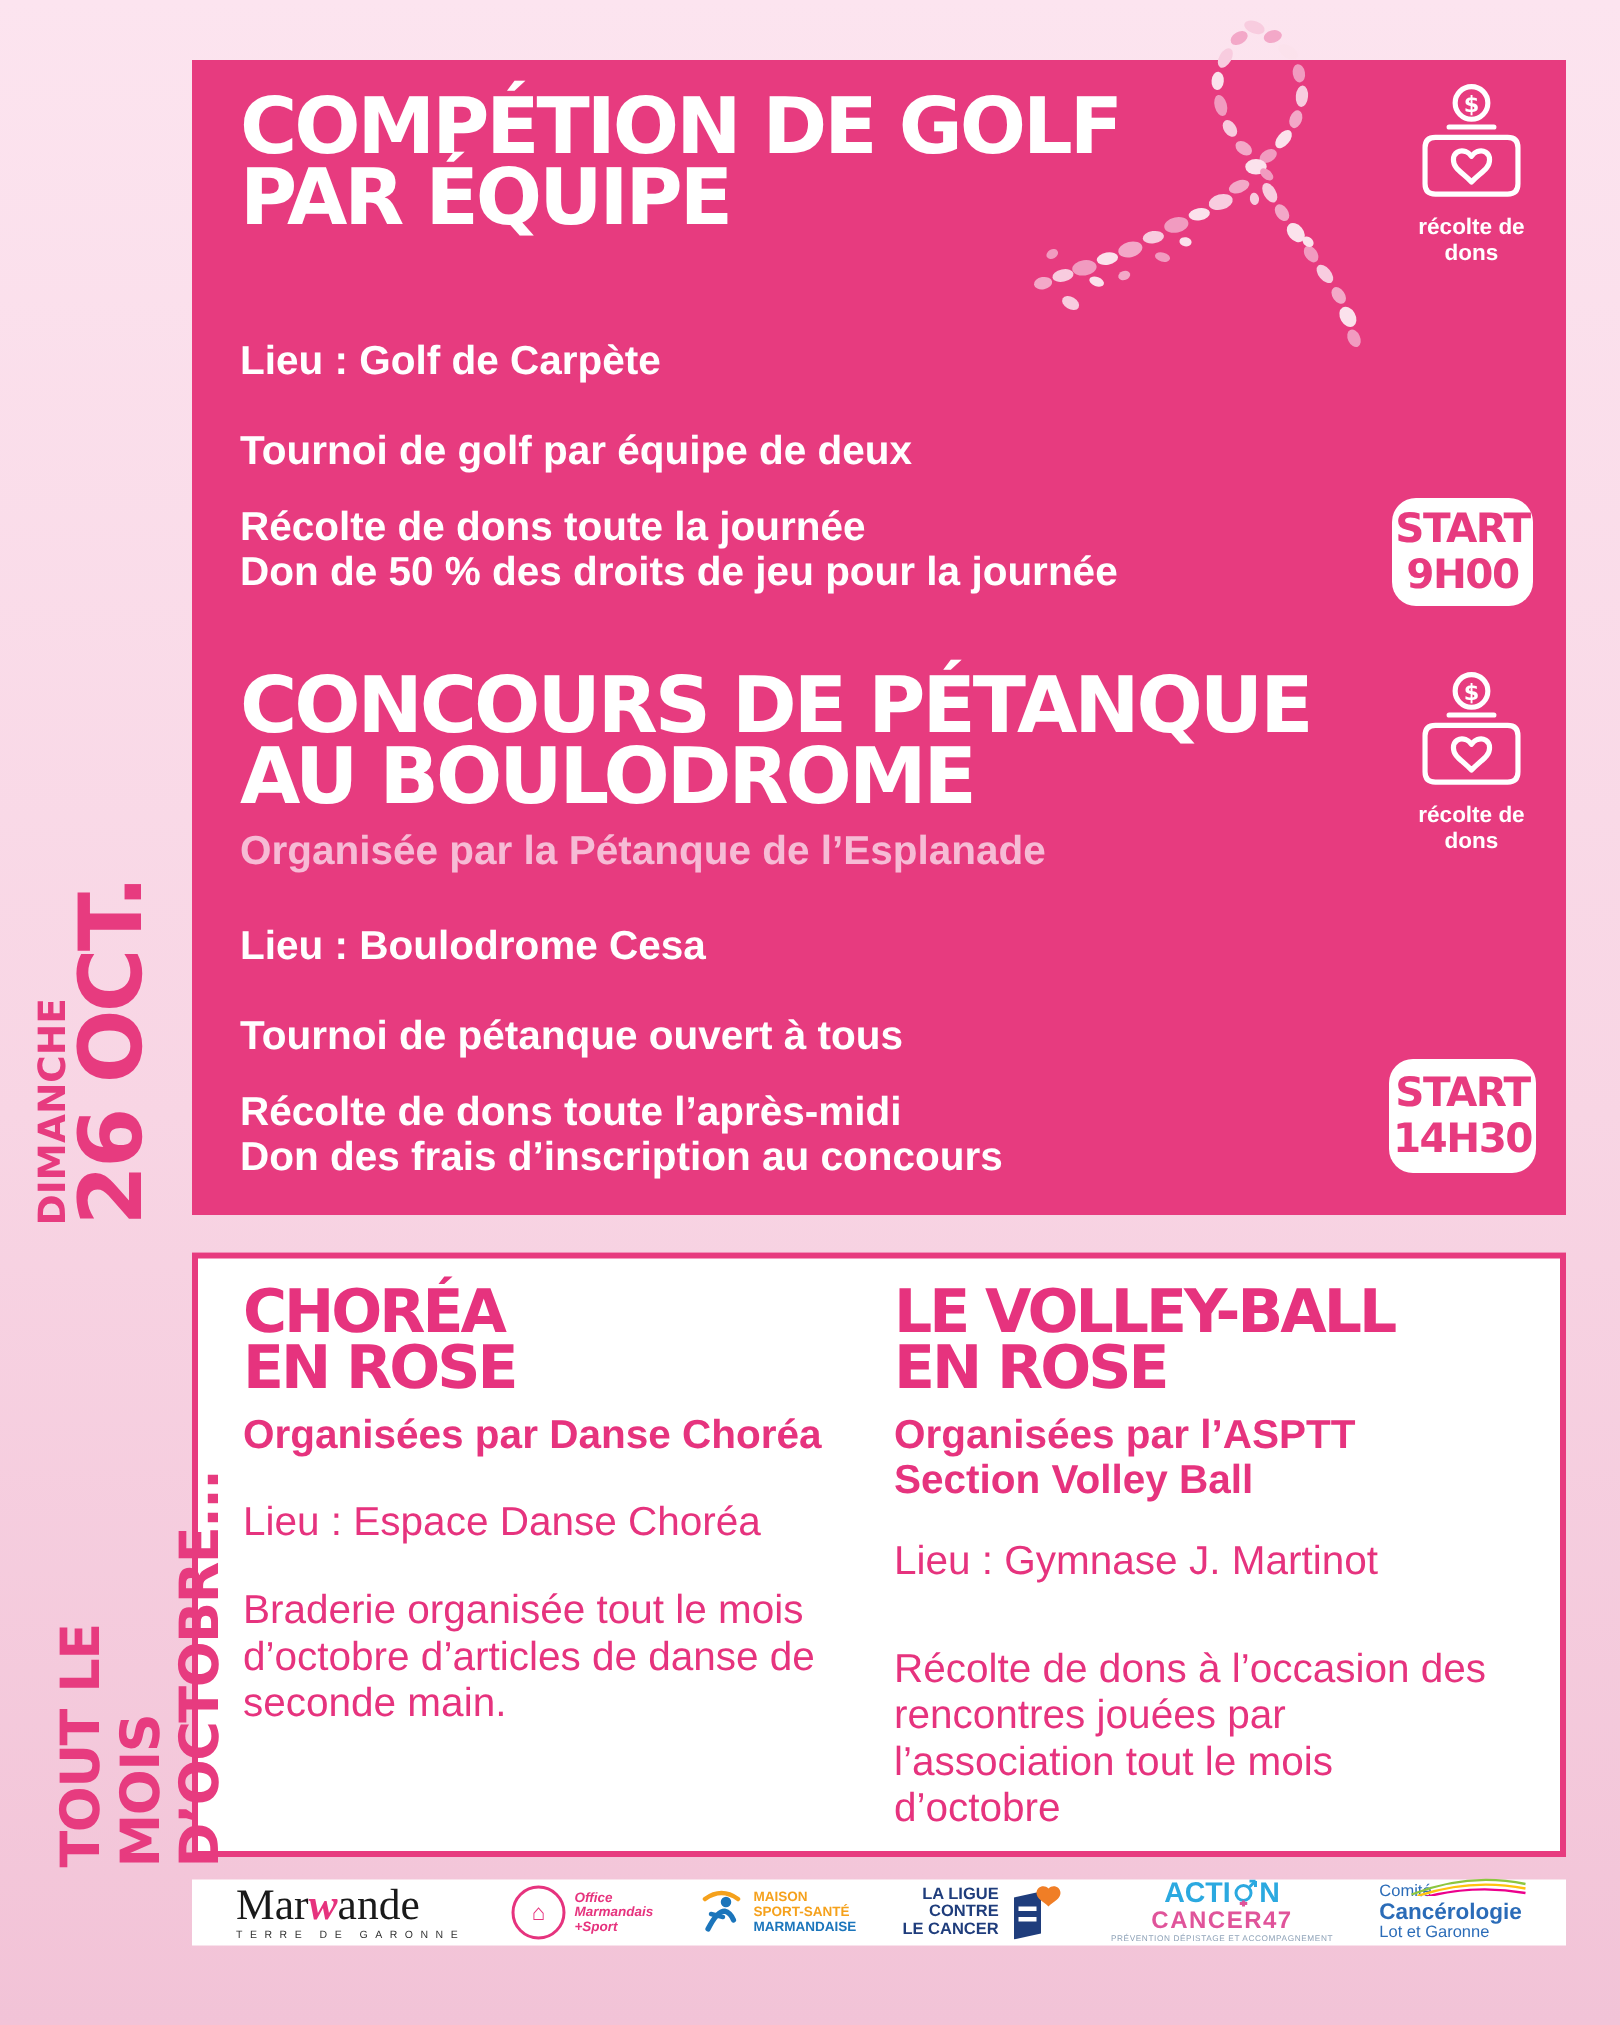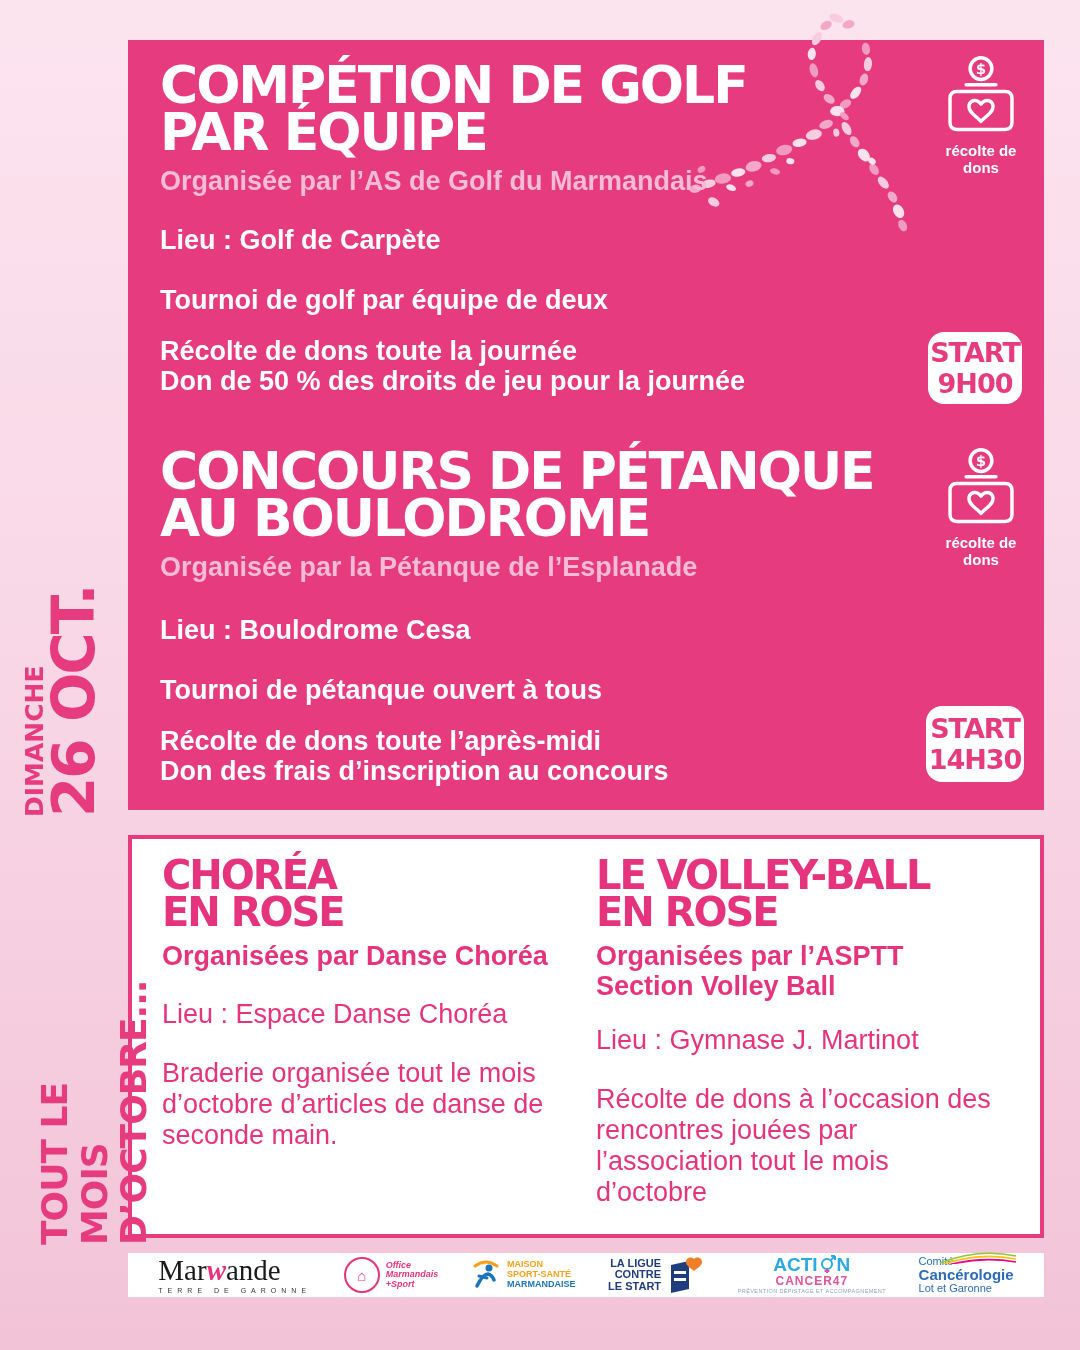--- a/index.html
+++ b/index.html
@@ -45,21 +45,21 @@
   .lg-m-tag{font-size:7px;letter-spacing:5px;color:#333;margin-top:2px;}
   .lg-office-circle{width:32px;height:32px;border:2.5px solid #E6337E;border-radius:50%;
     display:flex;align-items:center;justify-content:center;color:#E6337E;font-size:15px;font-weight:700;}
   .lg-office-txt{font-style:italic;font-weight:700;color:#E6337E;font-size:9px;line-height:1.05;}
   .lg-mss-txt{font-size:9px;font-weight:700;line-height:1.1;}
   .lg-mss-or{color:#F5A11C;}
   .lg-mss-bl{color:#1B75BB;}
   .lg-ligue-txt{font-size:11px;font-weight:800;color:#1F3D7C;text-align:right;line-height:1.05;}
   .lg-action{text-align:center;line-height:1;}
   .lg-action-top{font-size:19px;font-weight:800;color:#2BA9E0;display:flex;align-items:center;justify-content:center;}
-  .lg-action-c{font-size:12px;font-weight:800;color:#E0549A;letter-spacing:1px;margin-top:1px;}
+  .lg-action-c{font-size:16px;font-weight:800;color:#E0549A;letter-spacing:1px;margin-top:1px;}
   .lg-action-tag{font-size:5.5px;color:#8fa3b8;margin-top:2px;letter-spacing:0.4px;}
   .lg-comite{line-height:1.05;position:relative;}
   .lg-comite .c1{font-size:11px;color:#2B6CB8;}
   .lg-comite .c2{font-size:15px;font-weight:800;color:#2B6CB8;}
   .lg-comite .c3{font-size:11px;color:#2B6CB8;}
 </style>
 </head>
 <body>
 
 <div class="page">
@@ -111,21 +111,20 @@
         <ellipse cx="150" cy="122" rx="4" ry="3" fill="#F8CCDF" transform="rotate(80 150 122)"></ellipse>
         <ellipse cx="185" cy="150" rx="4" ry="3" fill="#FBE2EC" transform="rotate(40 185 150)"></ellipse>
       </g>
     </svg>
 
     <div class="ev" style="top:22px;">
       <div class="ev-title display">
         <div>COMPÉTION DE GOLF</div>
         <div>PAR ÉQUIPE</div>
       </div>
-      <div class="ev-org">Organisée par l’AS de Golf du Marmandais</div>
     </div>
     <div class="ev ev-line" style="top:185px;">Lieu : Golf de Carpète</div>
     <div class="ev ev-line" style="top:245px;">Tournoi de golf par équipe de deux</div>
     <div class="ev" style="top:296px;">
       <div class="ev-line">Récolte de dons toute la journée</div>
       <div class="ev-line">Don de 50 % des droits de jeu pour la journée</div>
     </div>
 
     <div class="don-icon-wrap" style="left:798px;top:16px;">
       <svg width="72" height="78" viewBox="0 0 62 68">
@@ -193,21 +192,21 @@
       </div>
     </div>
 
     <div class="mo-col" style="left:464px;width:420px;">
       <div class="mo-title display" style="margin-top:18px;">
         <div>LE VOLLEY-BALL</div>
         <div>EN ROSE</div>
       </div>
       <div class="mo-org" style="width:380px;">Organisées par l’ASPTT Section Volley Ball</div>
       <div class="mo-line" style="margin-top:24px;">Lieu : Gymnase J. Martinot</div>
-      <div class="mo-line" style="margin-top:28px;width:400px;">Récolte de dons à l’occasion des rencontres jouées par l’association tout le mois d’octobre</div>
+      <div class="mo-line" style="margin-top:41px;width:400px;">Récolte de dons à l’occasion des rencontres jouées par l’association tout le mois d’octobre</div>
     </div>
   </div>
 
   <div class="v-side display" style="left:-55px;top:1065px;width:270px;height:90px;">
     <div class="sb-month">TOUT LE MOIS</div>
     <div class="sb-month">D’OCTOBRE...</div>
   </div>
 
   <div class="logo-strip">
 
@@ -236,21 +235,21 @@
         <div class="lg-mss-or">MAISON</div>
         <div class="lg-mss-or">SPORT-SANTÉ</div>
         <div class="lg-mss-bl">MARMANDAISE</div>
       </div>
     </div>
 
     <div class="lg">
       <div class="lg-ligue-txt">
         <div>LA LIGUE</div>
         <div>CONTRE</div>
-        <div>LE START</div>
+        <div>LE CANCER</div>
       </div>
       <svg width="38" height="36" viewBox="0 0 38 36">
         <path d="M4,8 L22,4 L22,32 L4,36 Z" fill="#1F3D7C"></path>
         <rect x="7" y="14" width="12" height="3" fill="#FFFFFF"></rect>
         <rect x="7" y="21" width="12" height="3" fill="#FFFFFF"></rect>
         <path d="M27,2 C30,-1 35,1 35,5 C35,9 30,11 27,14 C24,11 19,9 19,5 C19,1 24,-1 27,2 Z" fill="#F07E26"></path>
       </svg>
     </div>
 
     <div class="lg-action">

